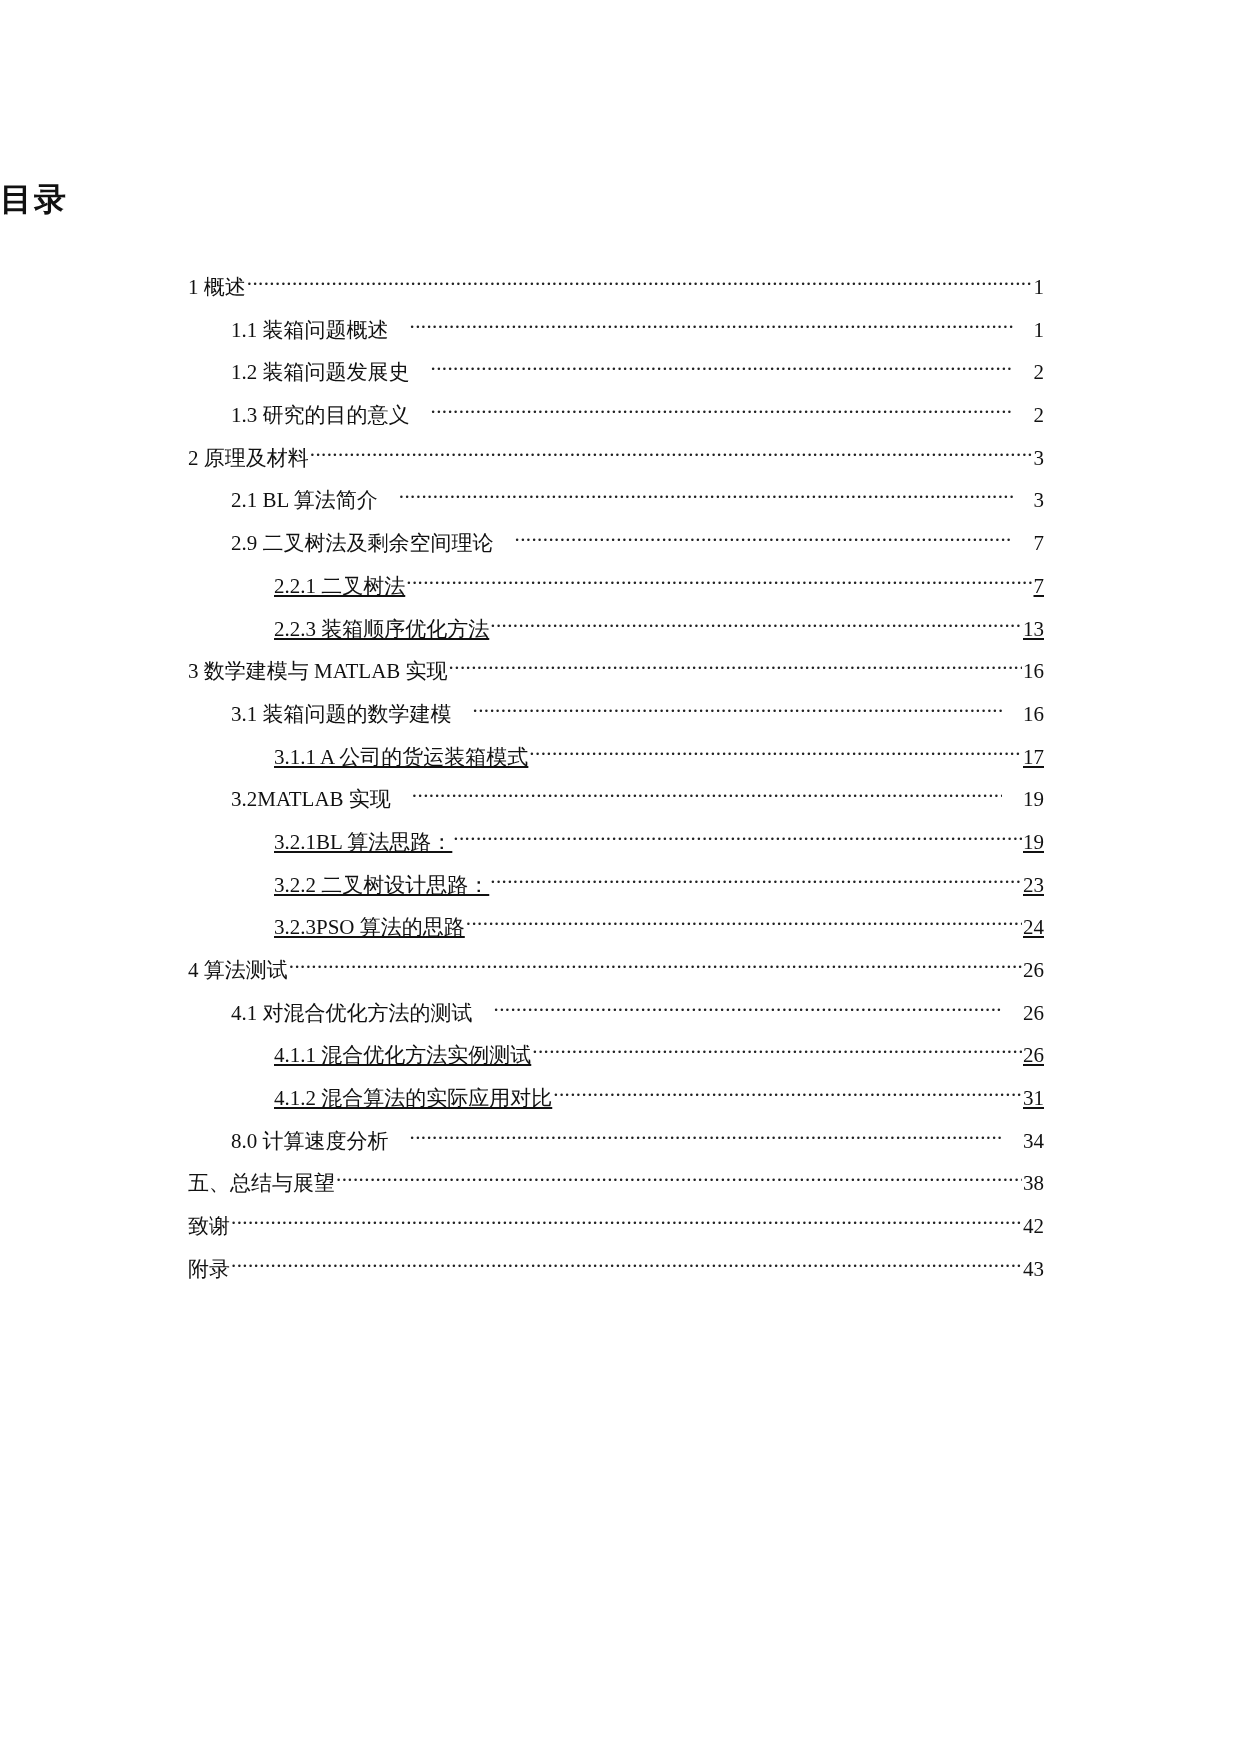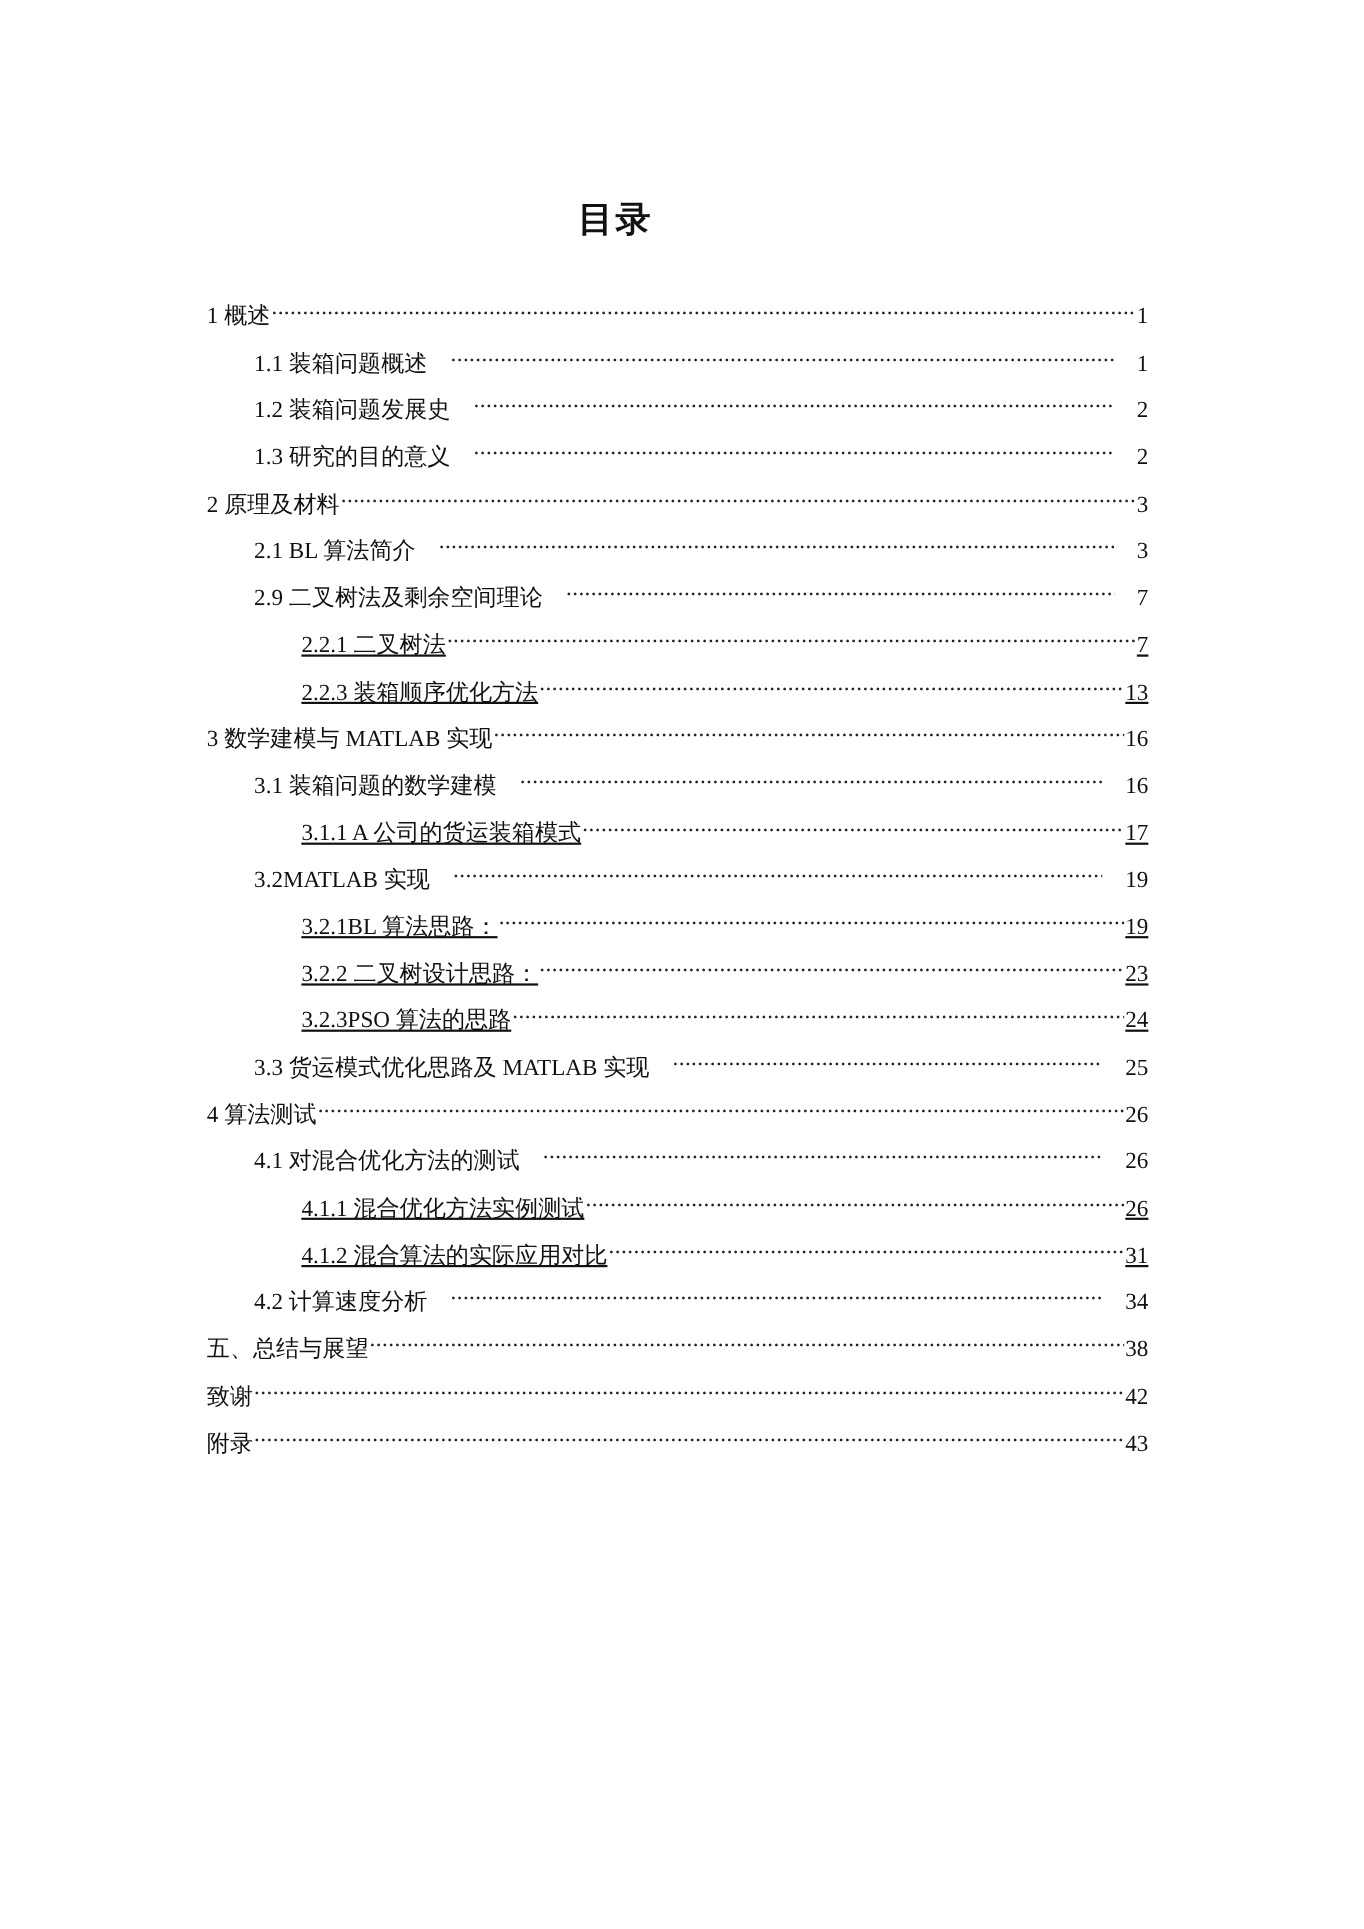--- a/index.html
+++ b/index.html
@@ -13,21 +13,21 @@
       position: relative;
       overflow: hidden;
       font-family: "Liberation Serif", "DejaVu Serif", serif;
       color: #111111;
     }
     .page-title {
       position: absolute;
       top: 156px;
       left: 0;
       width: 1119px;
-      text-align: center;
+      text-align: left;
       font-size: 32px;
       line-height: 44px;
       letter-spacing: 2px;
     }
     .toc {
       position: absolute;
       top: 262px;
       left: 188px;
       width: 856px;
     }
@@ -146,25 +146,20 @@
     <div class="toc-entry level-3">
       <span class="toc-label">3.2.2 二叉树设计思路：</span>
       <span class="toc-leader"></span>
       <span class="toc-page">23</span>
     </div>
     <div class="toc-entry level-3">
       <span class="toc-label">3.2.3PSO 算法的思路</span>
       <span class="toc-leader"></span>
       <span class="toc-page">24</span>
     </div>
-    <div class="toc-entry level-2">
-      <span class="toc-label">3.3 货运模式优化思路及 MATLAB 实现</span>
-      <span class="toc-leader"></span>
-      <span class="toc-page">25</span>
-    </div>
     <div class="toc-entry level-1">
       <span class="toc-label">4  算法测试</span>
       <span class="toc-leader"></span>
       <span class="toc-page">26</span>
     </div>
     <div class="toc-entry level-2">
       <span class="toc-label">4.1 对混合优化方法的测试</span>
       <span class="toc-leader"></span>
       <span class="toc-page">26</span>
     </div>
@@ -172,21 +167,21 @@
       <span class="toc-label">4.1.1 混合优化方法实例测试</span>
       <span class="toc-leader"></span>
       <span class="toc-page">26</span>
     </div>
     <div class="toc-entry level-3">
       <span class="toc-label">4.1.2 混合算法的实际应用对比</span>
       <span class="toc-leader"></span>
       <span class="toc-page">31</span>
     </div>
     <div class="toc-entry level-2">
-      <span class="toc-label">4.2 计算速度分析</span>
+      <span class="toc-label">8.0 计算速度分析</span>
       <span class="toc-leader"></span>
       <span class="toc-page">34</span>
     </div>
     <div class="toc-entry level-1">
       <span class="toc-label">五、总结与展望</span>
       <span class="toc-leader"></span>
       <span class="toc-page">38</span>
     </div>
     <div class="toc-entry level-1">
       <span class="toc-label">致谢</span>

